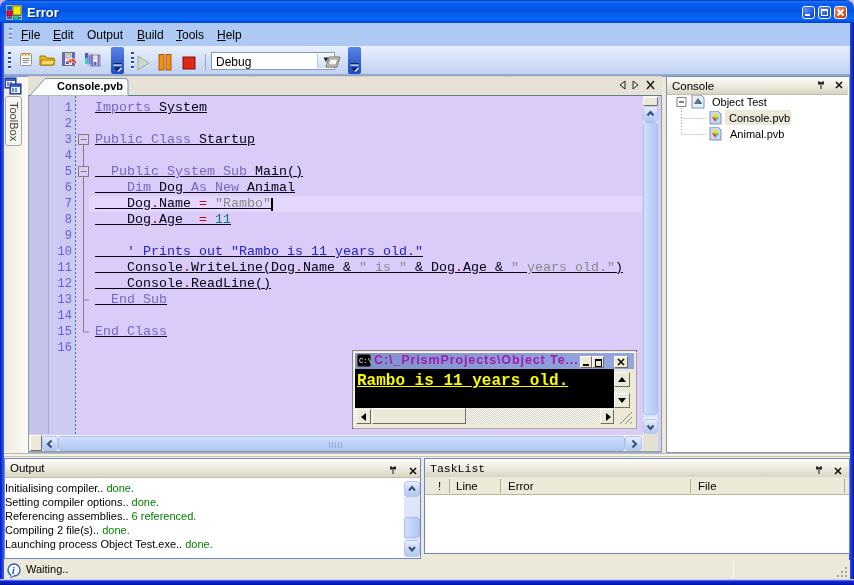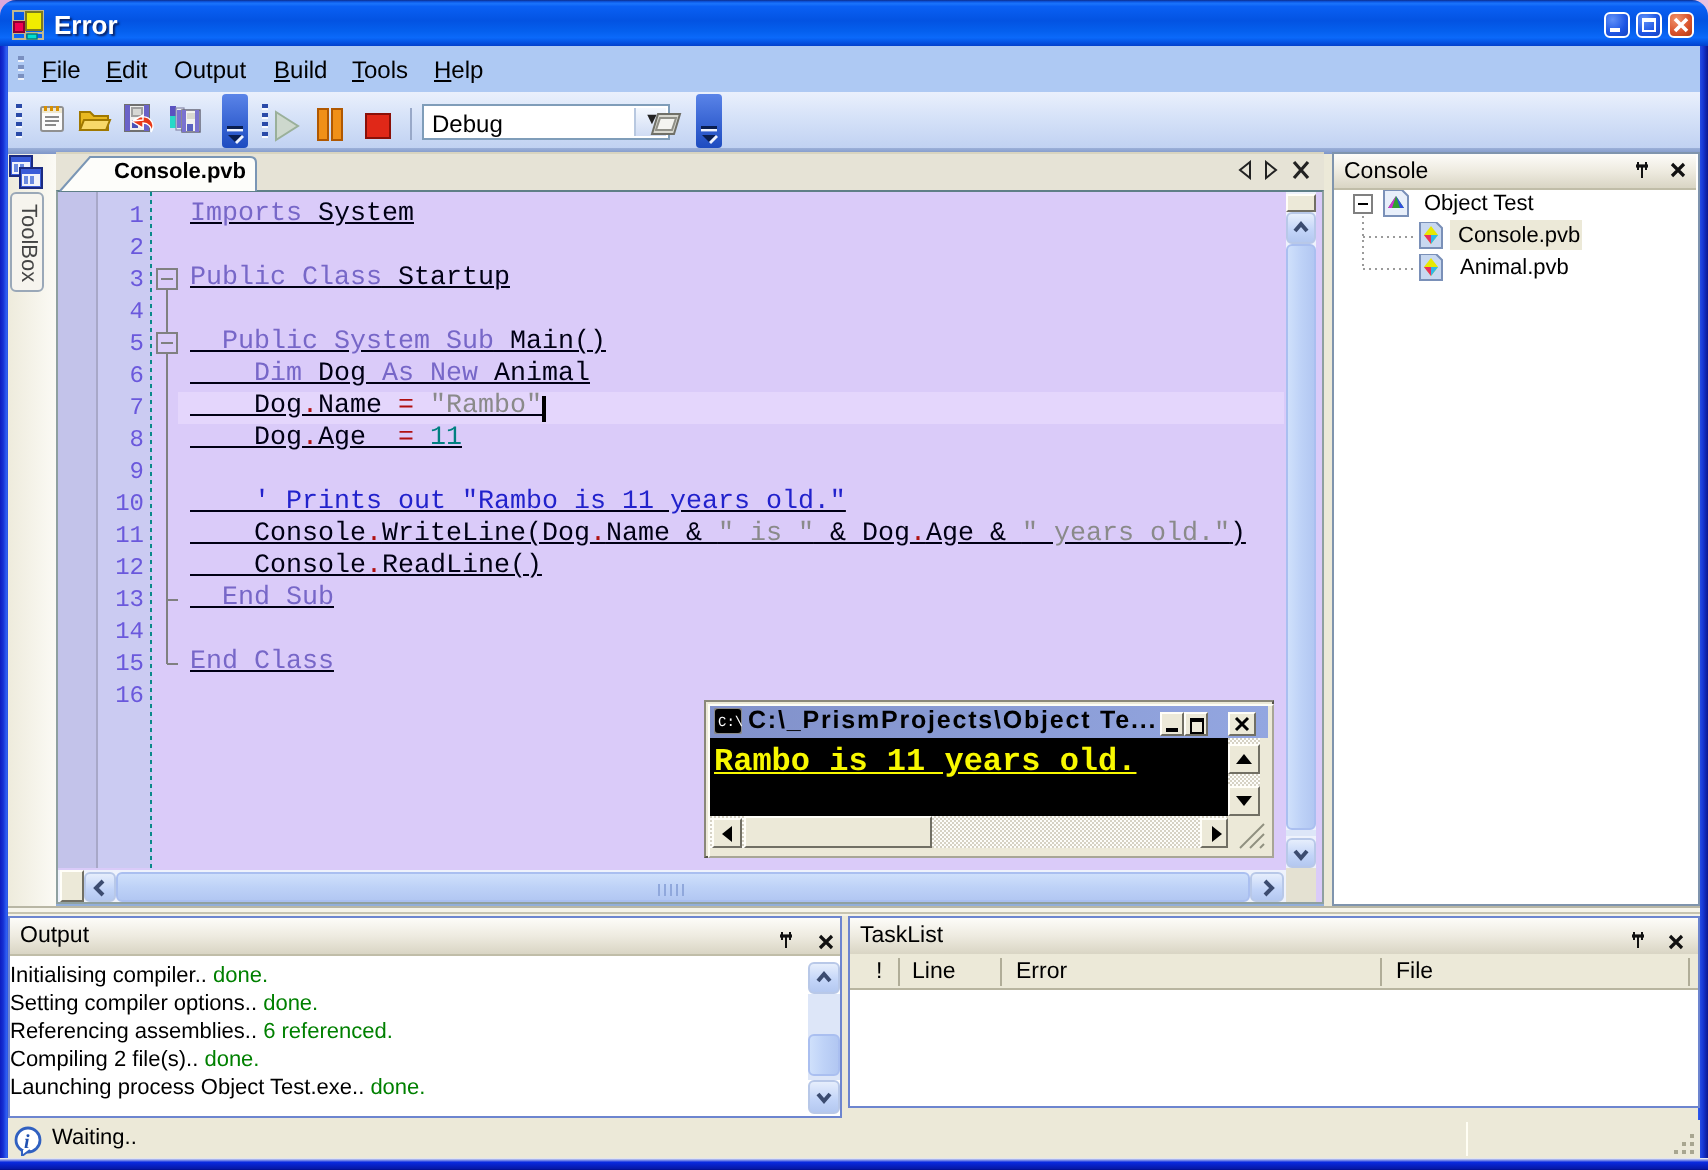--- a/index.html
+++ b/index.html
@@ -275,21 +275,21 @@
   </div>
 
 <div id="conwin" class="abs" style="left:352px;top:350px;width:285px;height:79px;background:#ece9d8;border:1px solid #8a887a;border-right-color:#55534a;border-bottom-color:#55534a;box-sizing:border-box;">
 <div style="position:absolute;left:1px;top:1px;width:281px;height:75px;border:1px solid #fdfdf6;border-right-color:#a8a696;border-bottom-color:#a8a696;"></div>
 </div>
 <div class="abs" style="left:355px;top:353px;width:279px;height:16px;background:linear-gradient(90deg,#8191ca,#93a6e0);"></div>
 <svg class="abs" style="left:357px;top:354px" width="14" height="13">
 <rect x="0" y="0" width="14" height="13" rx="2" fill="#000" stroke="#888"></rect>
 <text x="2" y="9" font-size="7" fill="#fff" font-family="Liberation Mono">C:\</text>
 </svg>
-<div class="abs" style="left:374px;top:352.5px;font-size:12.5px;font-weight:bold;color:#000000;letter-spacing:0.9px">C:\_PrismProjects\Object Te...</div>
+<div class="abs" style="left:374px;top:352.5px;font-size:12.5px;font-weight:bold;color:#a21caf;letter-spacing:0.9px">C:\_PrismProjects\Object Te...</div>
 <div class="abs c3" style="left:580px;top:356px;width:12px;height:12px;">
     <div style="position:absolute;left:2px;top:7px;width:6px;height:2px;background:#000"></div>
   </div>
 <div class="abs c3" style="left:592px;top:356px;width:12px;height:12px;">
     <div style="position:absolute;left:2px;top:2px;width:5px;height:5px;border:1px solid #000;border-top-width:2px"></div>
   </div>
 <div class="abs c3" style="left:614px;top:356px;width:14px;height:12px;">
     <svg width="12" height="10" style="position:absolute;left:0;top:0">
       <path d="M3 2 L9 8 M9 2 L3 8" stroke="#000" stroke-width="1.5"></path>
     </svg>
@@ -409,21 +409,21 @@
 <div class="abs xtrack" style="left:404px;top:497px;width:16px;height:43px;"></div>
 <div class="abs xthumbv" style="left:404px;top:517px;width:16px;height:21px;"></div>
 <div class="abs xbtn" style="left:404px;top:540px;width:16px;height:17px;">
     <svg width="14" height="15" style="position:absolute;left:0;top:0">
       <path d="M4 6 L7 9.5 L10 6" fill="none" stroke="#3c4c70" stroke-width="2"></path>
     </svg>
   </div>
 
 <div class="abs" id="tasklist"></div>
 <div class="abs phead" style="left:425px;top:459px;width:424px;height:18px;"></div>
-<span class="abs ptitle" style="left:430px;top:462px;">TaskList</span>
+<span class="abs ptitle" style="left:430px;top:462px;font-family:Liberation Mono, monospace;">TaskList</span>
 <svg class="abs" style="left:814px;top:465px" width="10" height="11">
     <g stroke="#111" fill="none">
       <line x1="2" y1="3" x2="8" y2="3" stroke-width="1.6"></line>
       <line x1="5" y1="3" x2="5" y2="9"></line>
       <line x1="3" y1="1" x2="3" y2="5"></line>
       <line x1="7" y1="1" x2="7" y2="5"></line>
     </g>
   </svg>
 <svg class="abs" style="left:833px;top:466px" width="10" height="10">
     <path d="M2 2 L8 8 M8 2 L2 8" stroke="#111" stroke-width="1.6"></path>

